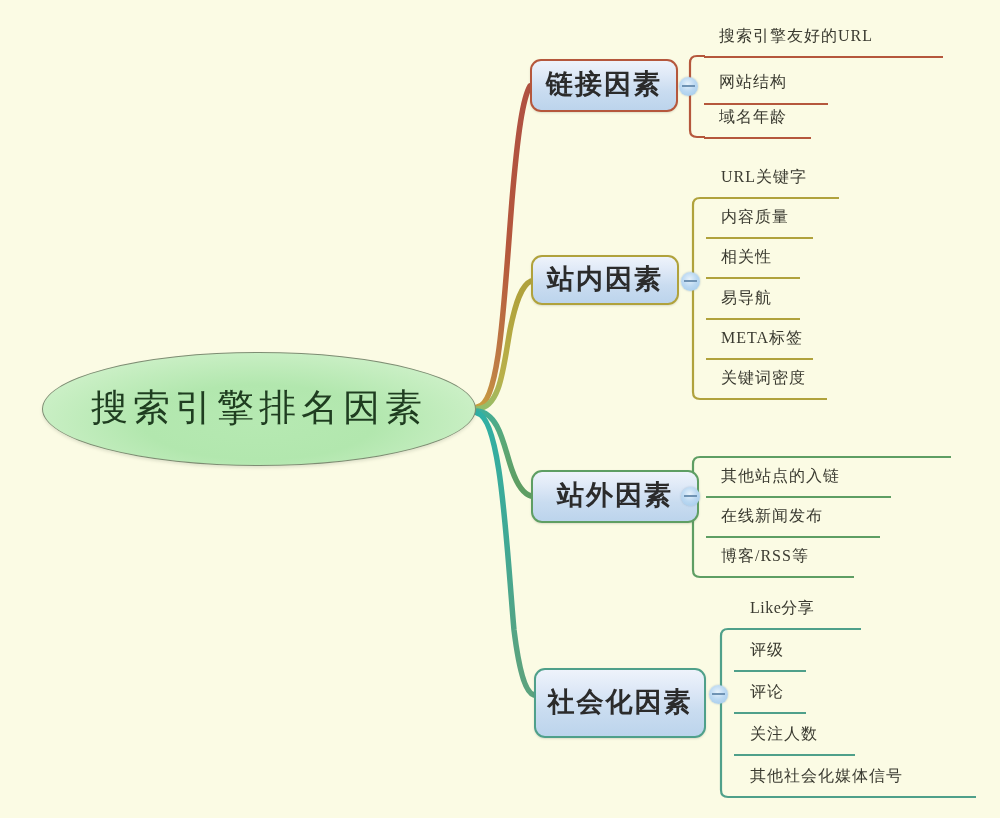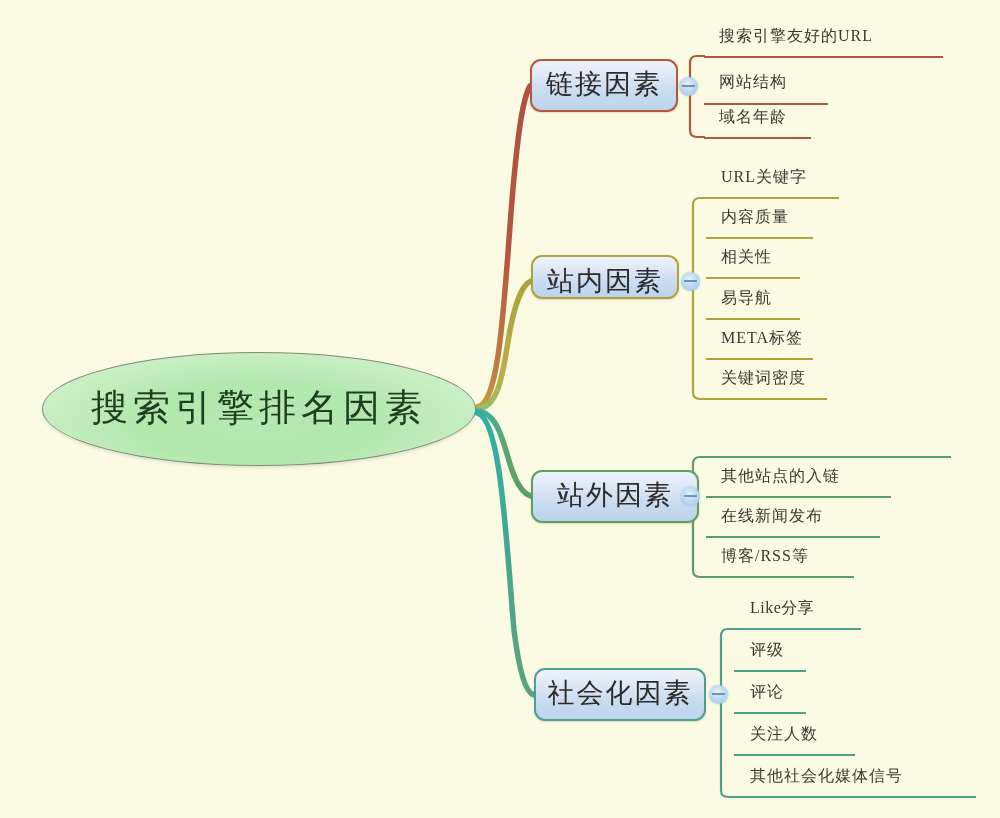--- a/index.html
+++ b/index.html
@@ -36,20 +36,21 @@
     border-radius: 11px;
     display: flex;
     align-items: center;
     justify-content: center;
     background: linear-gradient(180deg, #eef3fb 0%, #dfe9f7 28%, #c9dcf0 62%, #bcd4ec 100%);
     box-shadow: 0 1px 2px rgba(90,90,70,0.18);
     font-size: 27px;
     letter-spacing: 2px;
     color: #2b2b2b;
     white-space: nowrap;
+    font-weight: bold;
   }
   .node-box .node-label {
     display: block;
     line-height: 1;
     padding-bottom: 2px;
   }
   .root-node {
     position: absolute;
     box-sizing: border-box;
     border-radius: 50%;
@@ -164,40 +165,40 @@
   </div>
 
   <div class="node-box" style="left:530px; top:59px; width:148px; height:53px; border:2px solid #b5573c;">
     <span class="node-label">链接因素</span>
   </div>
   <div class="collapse-dot" style="left:679px; top:77px;"></div>
   <div class="leaf" style="left:719px; top:28px;">搜索引擎友好的URL</div>
   <div class="leaf" style="left:719px; top:74px;">网站结构</div>
   <div class="leaf" style="left:719px; top:109px;">域名年龄</div>
 
-  <div class="node-box" style="left:531px; top:255px; width:148px; height:44px; border:2px solid #b0a23c;align-items:flex-end;">
+  <div class="node-box" style="left:531px; top:255px; width:148px; height:50px; border:2px solid #b0a23c;">
     <span class="node-label">站内因素</span>
   </div>
   <div class="collapse-dot" style="left:681px; top:272px;"></div>
   <div class="leaf" style="left:721px; top:169px;">URL关键字</div>
   <div class="leaf" style="left:721px; top:209px;">内容质量</div>
   <div class="leaf" style="left:721px; top:249px;">相关性</div>
   <div class="leaf" style="left:721px; top:290px;">易导航</div>
   <div class="leaf" style="left:721px; top:330px;">META标签</div>
   <div class="leaf" style="left:721px; top:370px;">关键词密度</div>
 
   <div class="node-box" style="left:531px; top:470px; width:168px; height:53px; border:2px solid #5e9e63;">
     <span class="node-label">站外因素</span>
   </div>
   <div class="collapse-dot" style="left:681px; top:487px;"></div>
   <div class="leaf" style="left:721px; top:508px;">在线新闻发布</div>
   <div class="leaf" style="left:721px; top:468px;">其他站点的入链</div>
   <div class="leaf" style="left:721px; top:548px;">博客/RSS等</div>
 
-  <div class="node-box" style="left:534px; top:668px; width:172px; height:53px; border:2px solid #4fa08a;">
+  <div class="node-box" style="left:534px; top:668px; width:172px; height:70px; border:2px solid #4fa08a;">
     <span class="node-label">社会化因素</span>
   </div>
   <div class="collapse-dot" style="left:709px; top:685px;"></div>
   <div class="leaf leaf-latin" style="left:750px; top:600px;">Like分享</div>
   <div class="leaf" style="left:750px; top:642px;">评级</div>
   <div class="leaf" style="left:750px; top:684px;">评论</div>
   <div class="leaf" style="left:750px; top:726px;">关注人数</div>
   <div class="leaf" style="left:750px; top:768px;">其他社会化媒体信号</div>
 
 </div>

